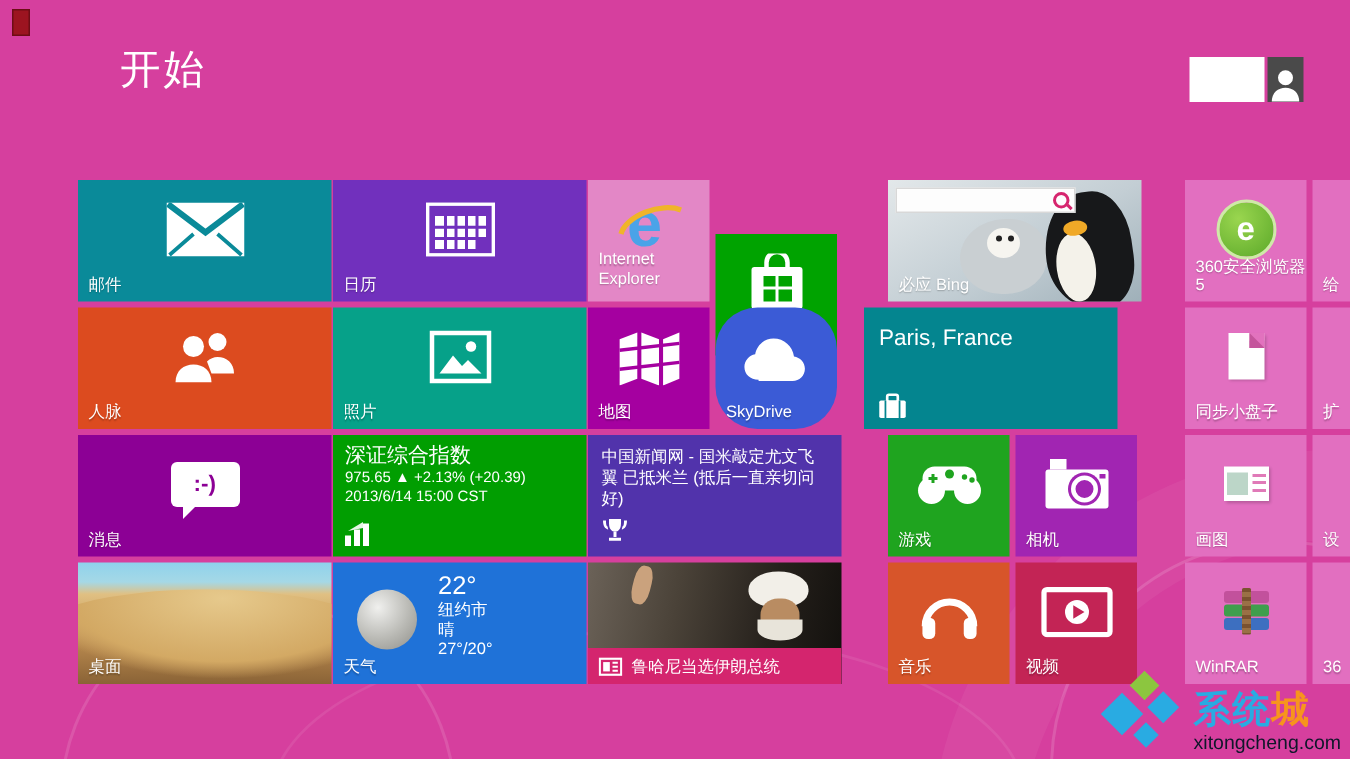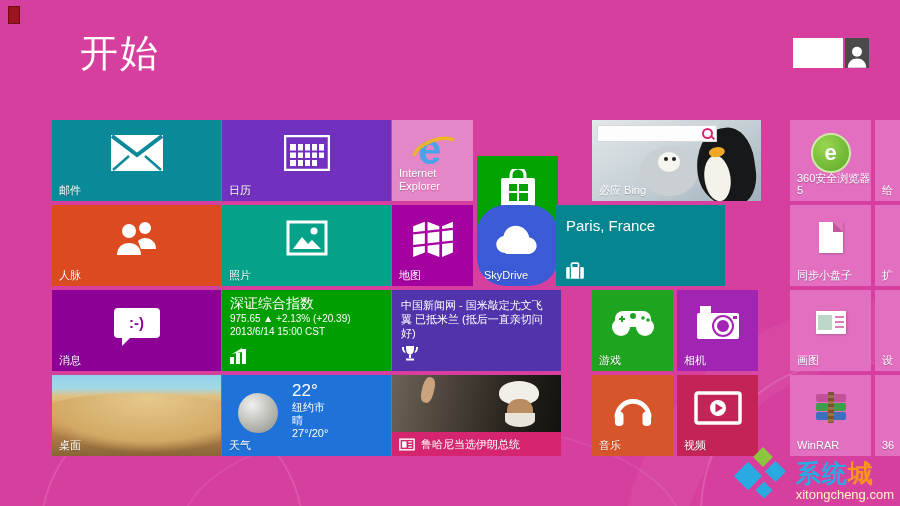--- a/index.html
+++ b/index.html
@@ -5,21 +5,21 @@
   html,body{margin:0;padding:0}
   body{width:900px;height:506px;overflow:hidden;position:relative;
        background:#d63f9e;font-family:"Liberation Sans","DejaVu Sans",sans-serif;
        -webkit-font-smoothing:antialiased}
   .deco{position:absolute;border-radius:50%;pointer-events:none}
   .d1{width:420px;height:420px;border:60px solid rgba(255,255,255,.05);left:620px;top:300px}
   .d2{width:300px;height:300px;border:2px solid rgba(255,255,255,.14);left:700px;top:360px}
   .d3{width:260px;height:260px;border:2px solid rgba(255,255,255,.12);left:40px;top:400px}
   .d4{width:500px;height:220px;border:2px solid rgba(255,255,255,.08);left:180px;top:420px}
 
-  .start-title{position:absolute;left:80px;top:28px;font-size:38px;font-weight:300;color:#fff;letter-spacing:2px}
+  .start-title{position:absolute;left:80px;top:28px;font-size:27px;font-weight:300;color:#fff;letter-spacing:2px}
   .corner-mark{position:absolute;left:8px;top:6px;width:10px;height:16px;background:#9c1420;border:1px solid #6d0d15}
 
   .user-box{position:absolute;left:793px;top:38px;width:50px;height:30px;background:#fff}
   .avatar{position:absolute;left:845px;top:38px;width:24px;height:30px;background:#4a4a4a;
           display:flex;align-items:flex-end;justify-content:center}
 
   .tile{position:absolute;color:#fff;overflow:hidden;box-sizing:border-box;cursor:pointer}
   .w{width:169px;height:81px}
   .s{width:81px;height:81px}
   .tile-label{position:absolute;left:7px;bottom:5px;font-size:11px;line-height:12px;color:#fff;
@@ -79,21 +79,21 @@
   .rar{width:30px;height:27px;position:relative}
   .rar .b1,.rar .b2,.rar .b3{position:absolute;left:0;width:30px;height:8px;border-radius:2px}
   .b1{top:0;background:#c2519c}.b2{top:9px;background:#3f9e4d}.b3{top:18px;background:#3d6fc0}
   .rar .zip{position:absolute;left:12px;top:-2px;width:6px;height:31px;
        background:repeating-linear-gradient(#7a5230 0 3px,#9a7046 3px 6px);border-radius:1px}
   
   .wm{position:absolute;right:6px;bottom:4px;display:flex;align-items:flex-end;gap:4px}
   .wm-logo{position:relative;width:56px;height:52px}
   .dia{position:absolute;transform:rotate(45deg)}
   .wm-text .brand{font-size:25px;font-weight:bold;line-height:24px;letter-spacing:1px}
-  .wm-text .domain{font-size:13px;color:#fef9c3;margin-top:2px}
+  .wm-text .domain{font-size:13px;color:#0f172a;margin-top:2px}
   svg{display:block}
 </style>
 </head>
 <body>
 
 <div class="deco d1"></div>
 <div class="deco d2"></div>
 <div class="deco d3"></div>
 <div class="deco d4"></div>
 
@@ -284,21 +284,21 @@
 
 <div class="tile w bing-bg" style="left:592px;top:120px">
   <div class="peng-c"></div>
   <div class="peng-a"></div>
   <div class="searchbar">
     <div class="mag"></div>
   </div>
   <span class="tile-label" style="color:#fff">必应 Bing</span>
 </div>
 
-<div class="tile w" style="left: 556px; top: 205px; background-color: rgb(4, 133, 143); padding-left: 24px;">
+<div class="tile w" style="left: 576px; top: 205px; background-color: rgb(4, 133, 143); padding-left: 24px;">
   <div style="position:absolute;left:10px;top:12px;font-size:15px">Paris, France</div>
   <div style="position:absolute;left:9px;bottom:7px">
     <svg width="20" height="17" viewBox="0 0 34 28">
       <rect x="11" y="1.5" width="12" height="8" rx="2" fill="none" stroke="#fff" stroke-width="3"></rect>
       <rect x="2" y="8" width="30" height="20" rx="2" fill="#fff"></rect>
       <path d="M9 8v20 M25 8v20" stroke="#04858f" stroke-width="2"></path>
       </svg>
   </div>
 </div>
 

